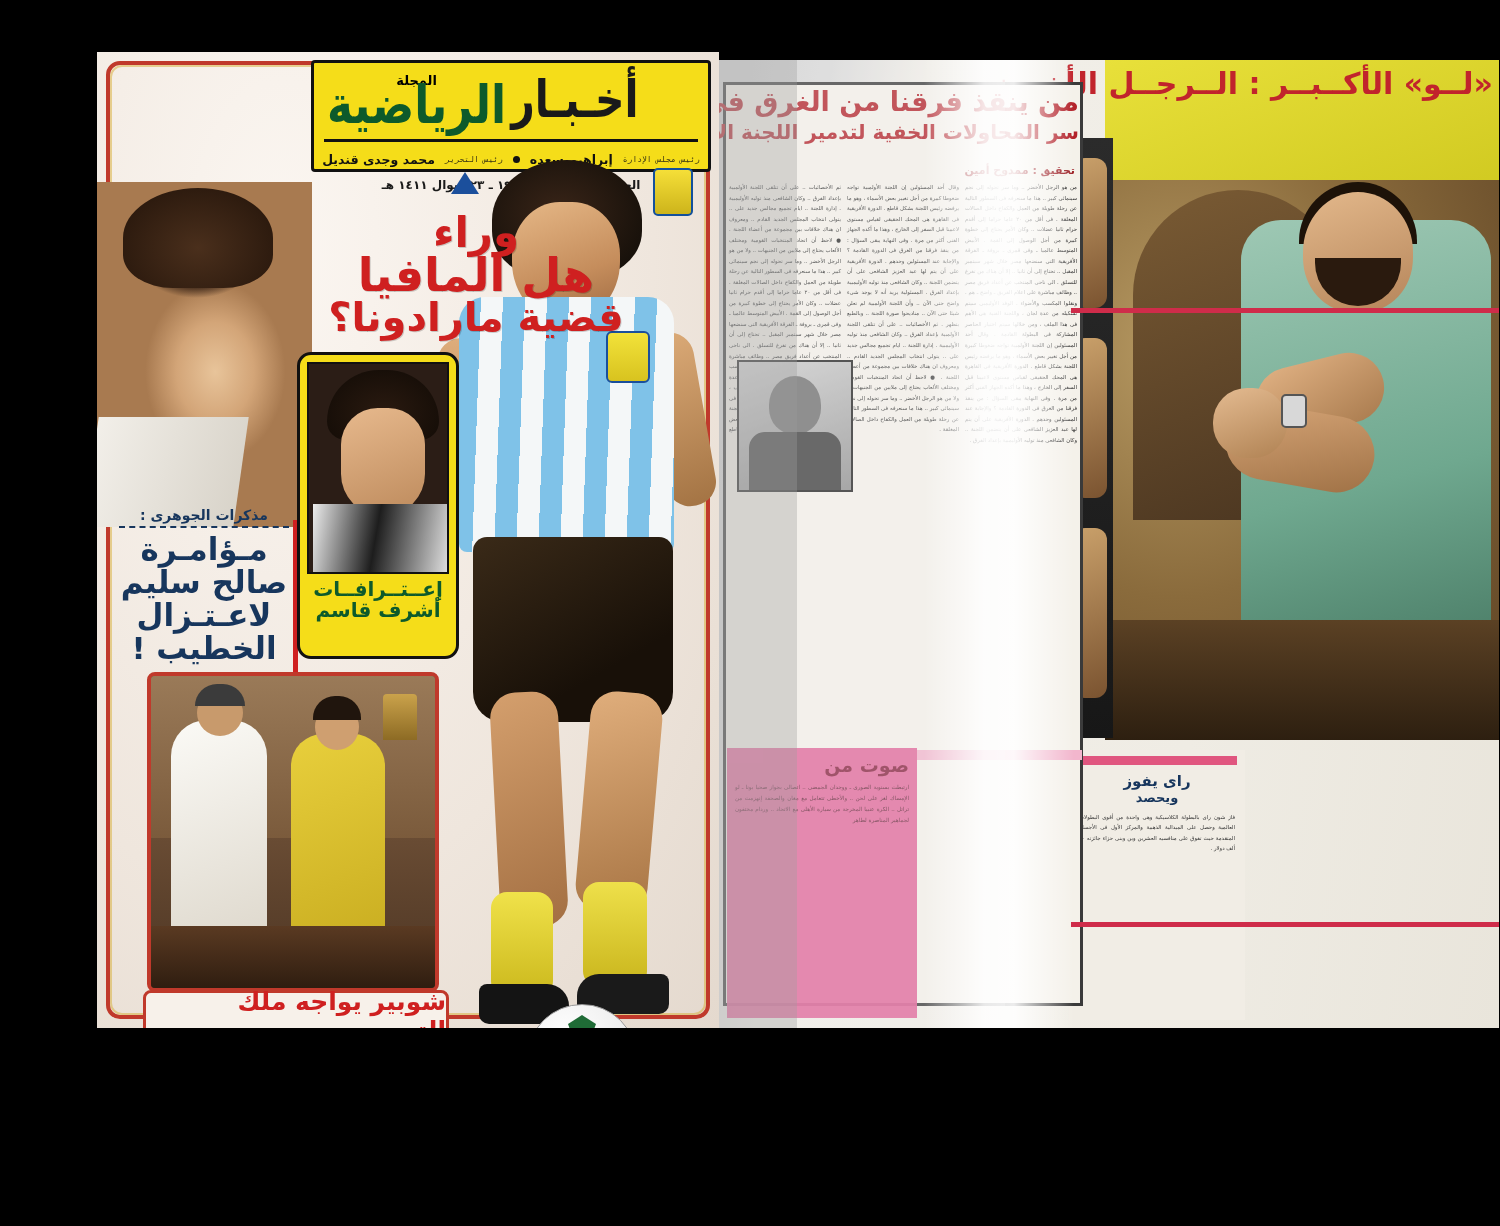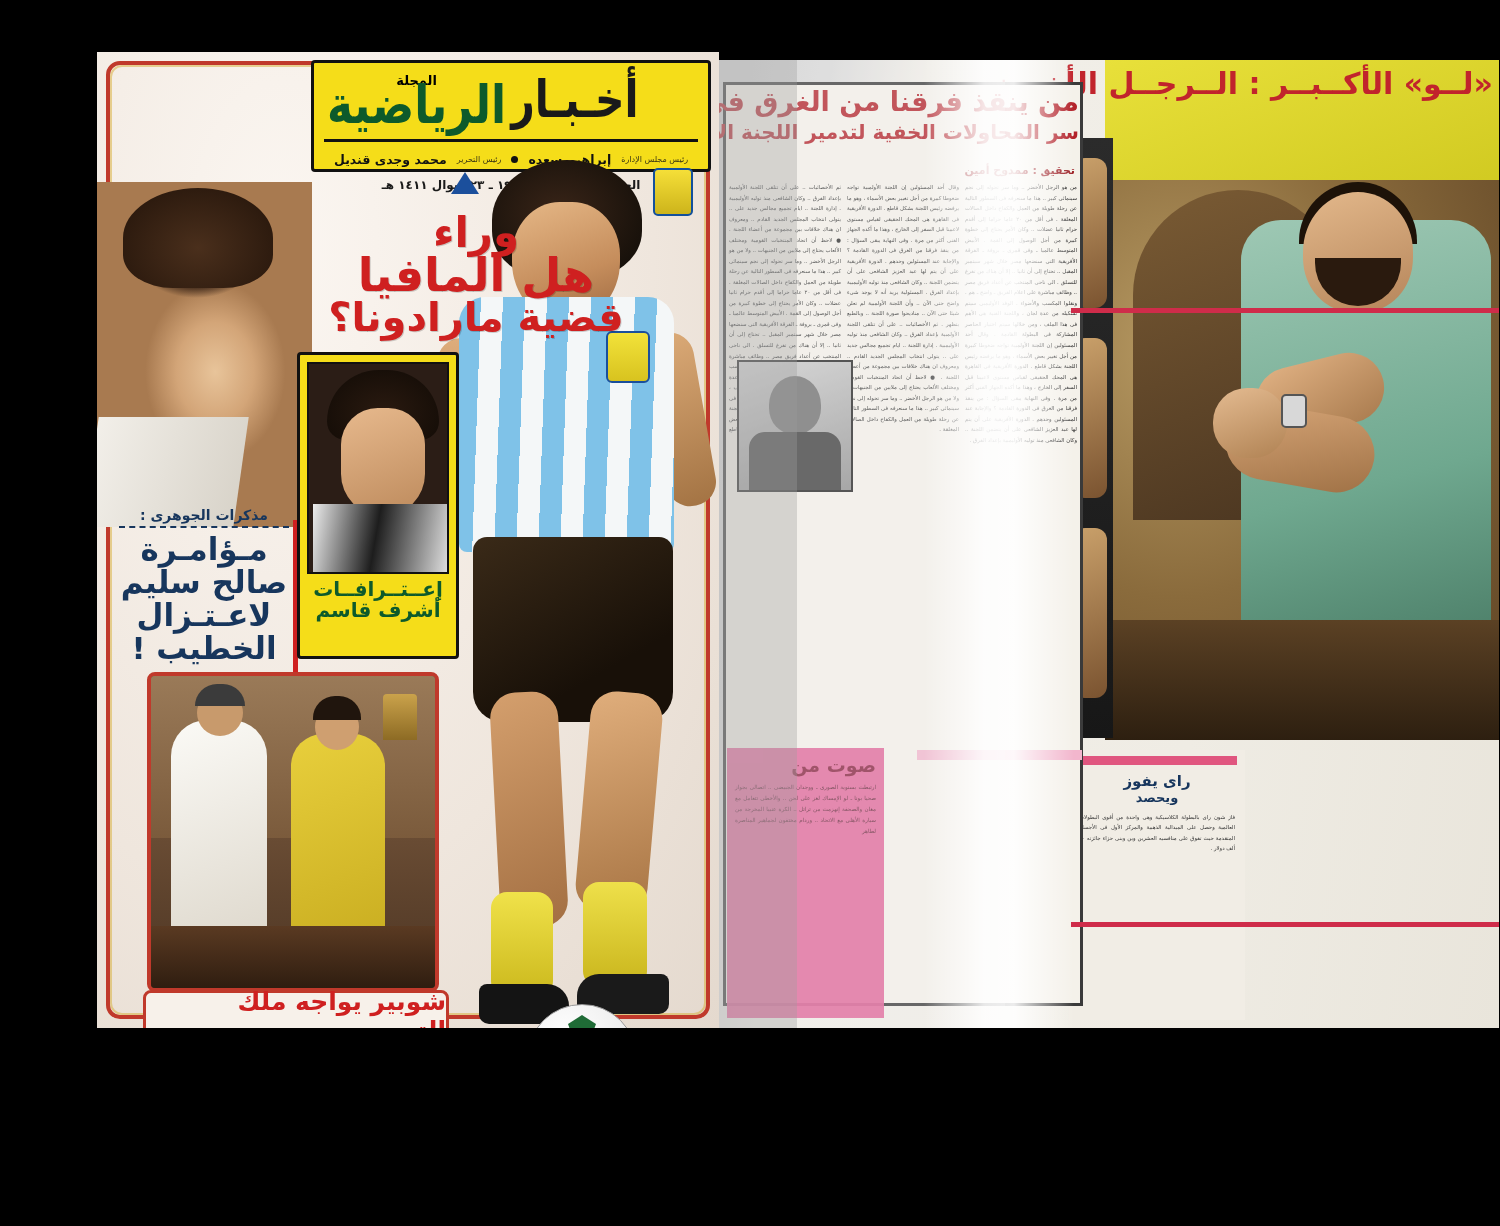--- a/index.html
+++ b/index.html
@@ -17,36 +17,36 @@
   #cover .frame2{position:absolute;left:13px;top:13px;right:13px;bottom:13px;border:2px solid #d9b341;border-radius:12px;box-sizing:border-box;opacity:.55;}
 
   .masthead{position:absolute;left:214px;top:8px;width:400px;height:112px;background:#f5dd19;border:3px solid #111;border-radius:4px;box-sizing:border-box;overflow:hidden;}
   .mh-top{position:relative;height:74px;display:flex;align-items:center;justify-content:flex-end;direction:rtl;padding:0 8px;}
   .mh-akhbar{font-family:"DejaVu Sans","Liberation Sans",sans-serif;font-weight:bold;font-size:41px;color:#1a1a1a;letter-spacing:-2px;line-height:1;transform:scaleY(1.25);}
   .mh-mid{display:flex;flex-direction:column;align-items:center;margin:0 5px;}
   .mh-small{font-size:13px;font-weight:bold;color:#000000;line-height:1;margin-bottom:-4px;}
   .mh-main{font-size:44px;font-weight:bold;color:#0d5a2b;line-height:1;letter-spacing:-2px;transform:scaleY(1.2);}
   .mh-rule{position:absolute;left:10px;right:10px;top:76px;height:3px;background:#111;}
   .mh-bylines{position:absolute;left:0;right:0;top:82px;height:28px;display:flex;align-items:center;justify-content:center;direction:rtl;gap:10px;font-size:12.5px;font-weight:bold;color:#111;}
-  .mh-bylines .lbl{font-size:8px;font-weight:normal;opacity:.85;}
+  .mh-bylines .lbl{font-size:8px;font-weight:normal;opacity:.85;font-family:Liberation Mono, monospace;}
   .mh-dot{width:7px;height:7px;border-radius:50%;background:#111;display:inline-block;}
 
   .issueline{position:absolute;left:214px;top:126px;width:400px;text-align:center;direction:rtl;font-size:12px;font-weight:bold;color:#1a1a1a;}
 
   .headline{position:absolute;right:88px;top:160px;width:310px;direction:rtl;text-align:center;z-index:6;}
   .headline .l{font-size:46px;font-weight:bold;color:#cf2020;line-height:.98;letter-spacing:-1px;text-shadow:1px 1px 0 rgba(0,0,0,.18);}
   .headline .l2{font-size:42px;}
   .headline .l3{font-size:40px;}
 
   .memo{position:absolute;left:22px;top:455px;width:170px;direction:rtl;text-align:center;z-index:6;}
   .memo .kicker{font-size:14px;font-weight:bold;color:#17365d;border-bottom:2px dashed #17365d;padding-bottom:3px;margin-bottom:5px;}
   .memo .big{font-size:31px;font-weight:bold;color:#17365d;line-height:1.06;letter-spacing:-1px;}
   .memo-bar{position:absolute;left:196px;top:468px;width:5px;height:208px;background:#cf2020;z-index:6;}
 
-  .yellowbox{position:absolute;left:200px;top:300px;width:162px;height:307px;background:#f5dd19;border:3px solid #111;border-radius:4px;box-sizing:border-box;padding:7px 7px 12px;z-index:7;}
+  .yellowbox{position:absolute;left:200px;top:300px;width:162px;height:307px;background:#f5dd19;border:3px solid #111;border-radius:14px;box-sizing:border-box;padding:7px 7px 12px;z-index:7;}
   .yellowbox .ph{width:100%;height:212px;border:2px solid #111;box-sizing:border-box;overflow:hidden;position:relative;background:#2b1d16;}
   .yellowbox .cap{direction:rtl;text-align:center;margin-top:5px;}
   .yellowbox .cap .c1{font-size:20px;font-weight:bold;color:#0d5a2b;line-height:1.05;letter-spacing:-1px;}
   .yellowbox .cap .c2{font-size:20px;font-weight:bold;color:#0d5a2b;line-height:1.05;letter-spacing:-1px;}
 
   .bottombox{position:absolute;left:50px;top:620px;width:292px;height:320px;z-index:6;}
   .bottombox .ph{position:absolute;inset:0;border:4px solid #c0392b;border-radius:8px;overflow:hidden;background:#6b4a34;}
   .bottomcap{position:absolute;left:46px;top:938px;width:300px;height:46px;border:3px solid #c0392b;border-radius:8px;background:#f7f1ea;display:flex;align-items:center;justify-content:center;direction:rtl;z-index:7;}
   .bottomcap span{font-size:25px;font-weight:bold;color:#cf2020;letter-spacing:-1px;}
 
@@ -112,21 +112,21 @@
   .art-hl .h1{font-size:27px;font-weight:bold;color:#b3222a;line-height:1.02;letter-spacing:-1px;white-space:nowrap;}
   .art-hl .h2{font-size:20px;font-weight:bold;color:#b3222a;line-height:1.05;letter-spacing:-1px;white-space:nowrap;margin-top:6px;}
   .art-byline{position:absolute;right:14px;top:104px;direction:rtl;font-size:11px;font-weight:bold;color:#9c1f25;}
   .art-body{position:absolute;left:10px;top:122px;right:12px;bottom:250px;direction:rtl;}
   .col{font-size:5.4px;line-height:1.95;color:#2a2a2a;text-align:justify;}
 
   .mini-photo{position:absolute;left:18px;top:300px;width:112px;height:128px;border:2px solid #222;background:linear-gradient(160deg,#cfcfcf,#8f8f8f);overflow:hidden;}
   .mp-head{position:absolute;left:30px;top:14px;width:52px;height:58px;border-radius:50% 50% 45% 45%;background:#6f6f6f;}
   .mp-body{position:absolute;left:10px;top:70px;width:92px;height:60px;background:#3c3c3c;border-radius:16px 16px 0 0;}
 
-  .pinkblock{position:absolute;left:8px;top:688px;width:157px;height:270px;background:#e05c94;opacity:.92;}
+  .pinkblock{position:absolute;left:8px;top:688px;width:190px;height:270px;background:#e05c94;opacity:.92;}
   .pinkblock .ph{position:absolute;right:8px;top:6px;direction:rtl;font-size:19px;font-weight:bold;color:#7d1030;}
   .pinkline{position:absolute;left:198px;top:690px;width:165px;height:10px;background:#f2b6cd;}
 
   
   .rightart{position:absolute;left:350px;top:0;width:430px;height:968px;}
   .ra-yellow{position:absolute;left:36px;top:0;right:0;height:150px;background:linear-gradient(160deg,#e8e03a,#cfc81f);}
   .ra-hl{position:absolute;left:40px;top:8px;right:6px;direction:rtl;text-align:center;}
   .ra-hl .h1{font-size:30px;font-weight:bold;color:#c1242c;letter-spacing:-1px;line-height:1.05;white-space:nowrap;}
   .ra-hl .h2{font-size:28px;font-weight:bold;color:#c1242c;letter-spacing:-1px;line-height:1.05;white-space:nowrap;margin-top:2px;}
 

